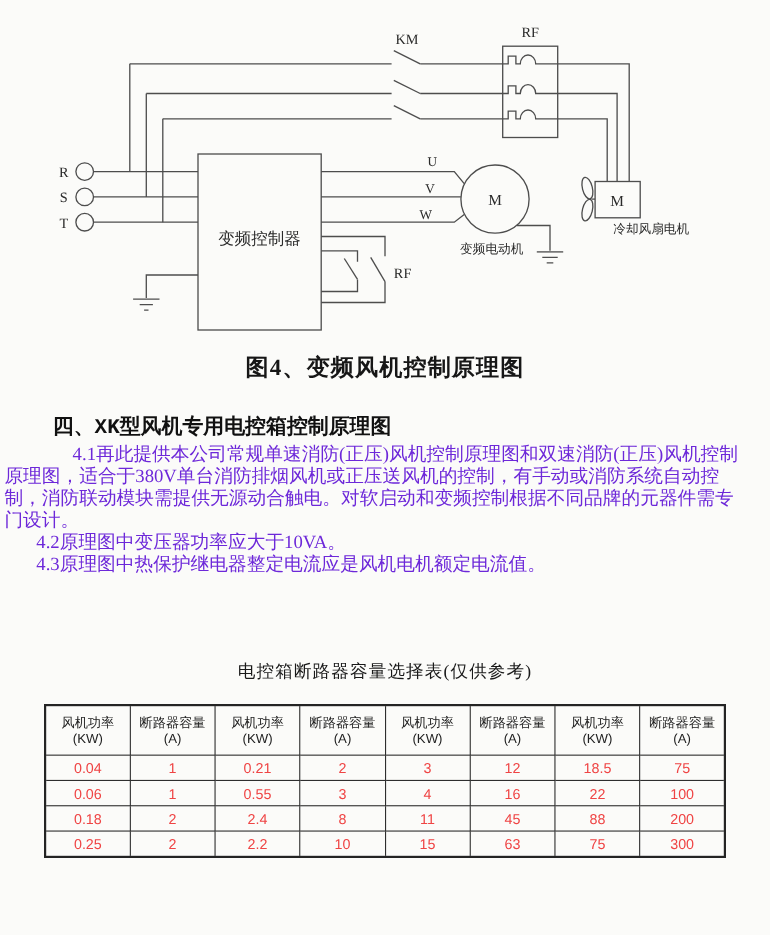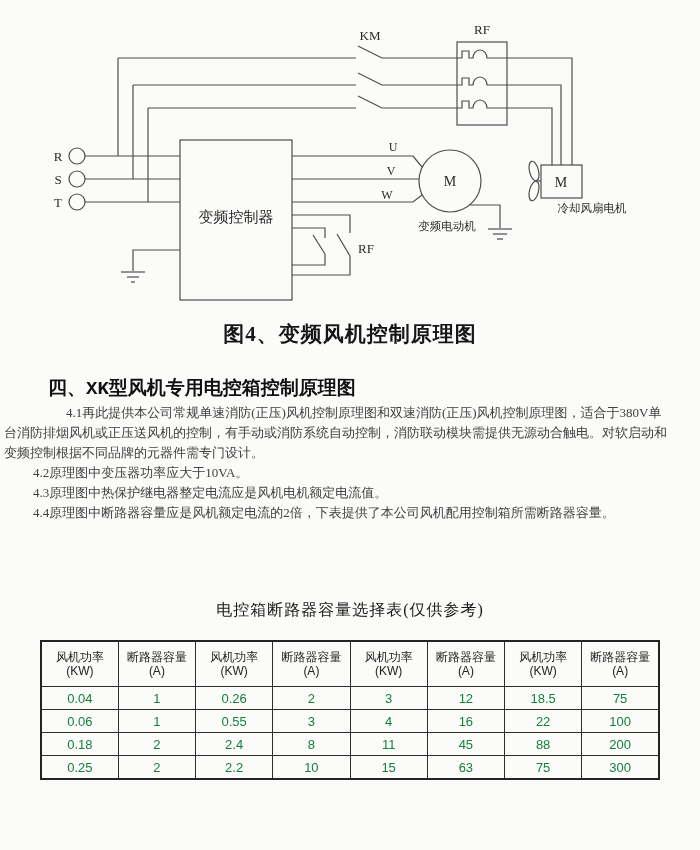--- a/index.html
+++ b/index.html
@@ -16,38 +16,38 @@
     position:absolute;top:320px;left:0;width:100%;text-align:center;
     font-size:21px;font-weight:bold;letter-spacing:1px;color:#161616;
   }
   .section-heading{
     position:absolute;top:375px;left:48px;
     font-family:Liberation Mono, monospace;
     font-weight:bold;font-size:19px;color:#111;
   }
   .paragraphs{
     position:absolute;top:403px;left:4px;width:670px;
-    font-size:13px;line-height:20px;color:#404040;
+    font-size:17px;line-height:20px;color:#6d28d9;
   }
   .paragraphs p{margin:0;}
   .p-first{text-indent:62px;}
   .p-item{text-indent:29px;}
   .table-title{
     position:absolute;top:600px;left:0;width:100%;text-align:center;
     font-size:16px;color:#191919;letter-spacing:1px;
   }
   table.breaker{
     position:absolute;top:640px;left:40px;width:620px;
     border-collapse:collapse;table-layout:fixed;text-align:center;
     font-family:"Liberation Sans","DejaVu Sans",sans-serif;
     border:2px solid #242424;
   }
   table.breaker th,table.breaker td{border:1.4px solid #2e2e2e;padding:0;}
   table.breaker th{height:44px;font-size:12px;font-weight:normal;line-height:14px;color:#222;}
-  table.breaker td{height:22px;font-size:13px;color:#15803d;}
+  table.breaker td{height:22px;font-size:13px;color:#ef4444;}
 </style>
 </head>
 <body>
 
 <svg class="diagram" width="700" height="314" viewBox="0 0 700 314">
 
   <g>
     <text class="svgtxt" x="58" y="161" font-size="13" text-anchor="middle">R</text>
     <text class="svgtxt" x="58" y="184" font-size="13" text-anchor="middle">S</text>
     <text class="svgtxt" x="58" y="207" font-size="13" text-anchor="middle">T</text>
@@ -144,21 +144,20 @@
 </svg>
 
 <div class="fig-caption">图4、变频风机控制原理图</div>
 
 <div class="section-heading">四、XK型风机专用电控箱控制原理图</div>
 
 <div class="paragraphs">
   <p class="p-first">4.1再此提供本公司常规单速消防(正压)风机控制原理图和双速消防(正压)风机控制原理图，适合于380V单台消防排烟风机或正压送风机的控制，有手动或消防系统自动控制，消防联动模块需提供无源动合触电。对软启动和变频控制根据不同品牌的元器件需专门设计。</p>
   <p class="p-item">4.2原理图中变压器功率应大于10VA。</p>
   <p class="p-item">4.3原理图中热保护继电器整定电流应是风机电机额定电流值。</p>
-  <p class="p-item">4.4原理图中断路器容量应是风机额定电流的2倍，下表提供了本公司风机配用控制箱所需断路器容量。</p>
 </div>
 
 <div class="table-title">电控箱断路器容量选择表(仅供参考)</div>
 
 <table class="breaker">
   <thead>
       <tr id="thead-row">
         <th>
           <div>风机功率</div>
           <div>(KW)</div>
@@ -190,21 +189,21 @@
         <th>
           <div>断路器容量</div>
           <div>(A)</div>
         </th>
       </tr>
     </thead>
   <tbody id="tbody-rows">
       <tr>
         <td>0.04</td>
         <td>1</td>
-        <td>0.26</td>
+        <td>0.21</td>
         <td>2</td>
         <td>3</td>
         <td>12</td>
         <td>18.5</td>
         <td>75</td>
       </tr>
       <tr>
         <td>0.06</td>
         <td>1</td>
         <td>0.55</td>

